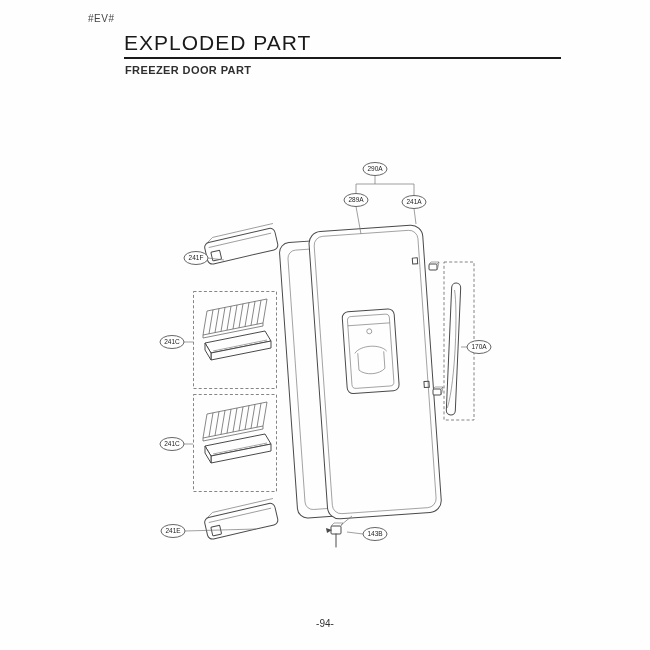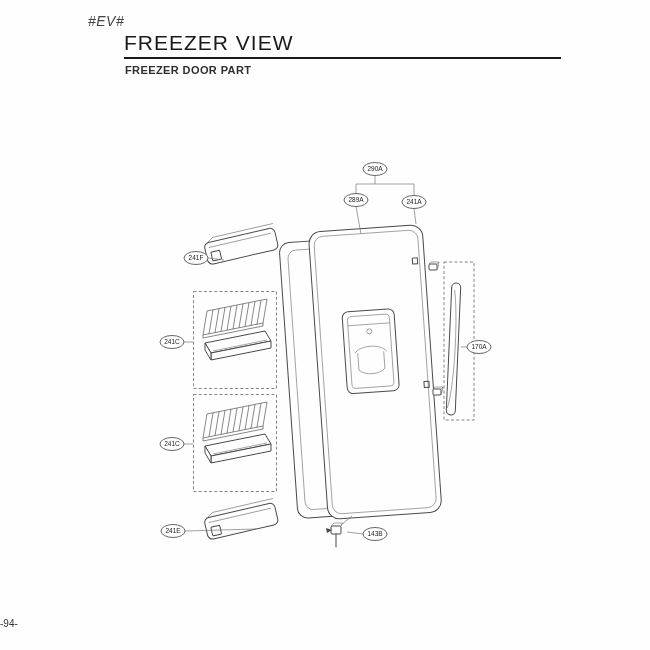--- a/index.html
+++ b/index.html
@@ -1,41 +1,41 @@
 <!DOCTYPE html>
 <html><head>
 <meta charset="utf-8">
 <style>
   html,body{margin:0;padding:0;background:#ffffff;}
   .page{
     position:relative;width:650px;height:650px;background:#fefefe;
     font-family:"Liberation Sans",sans-serif;color:#1c1c1c;overflow:hidden;
   }
-  .doc-code{position:absolute;left:88px;top:13px;font-size:14px;color:#444;letter-spacing:0.5px;font-style:italic;}
+  .doc-code{position:absolute;left:88px;top:13px;font-size:10px;color:#444;letter-spacing:0.5px;}
   .title{position:absolute;left:124px;top:31px;font-size:21px;font-weight:normal;letter-spacing:1px;color:#1a1a1a;}
   .title-rule{position:absolute;left:124px;top:57px;width:437px;height:2px;background:#1a1a1a;}
   .subtitle{position:absolute;left:125px;top:64px;font-size:11px;font-weight:bold;letter-spacing:0.4px;color:#2f2f2f;}
-  .page-number{position:absolute;left:0;top:618px;width:650px;text-align:left;font-size:10px;color:#333;}
+  .page-number{position:absolute;left:0;top:618px;width:650px;text-align:center;font-size:10px;color:#333;}
   svg.diagram{position:absolute;left:0;top:0;}
   .part{fill:none;stroke:#4a4a4a;stroke-width:1;stroke-linejoin:round;stroke-linecap:round;}
   .part-fill{fill:#fefefe;stroke:#4a4a4a;stroke-width:1;stroke-linejoin:round;}
   .thin{fill:none;stroke:#6a6a6a;stroke-width:0.6;}
   .dash{fill:none;stroke:#666;stroke-width:0.8;stroke-dasharray:3 2.2;}
   .leader{fill:none;stroke:#777;stroke-width:0.7;}
   .callout-oval{fill:#fefefe;stroke:#555;stroke-width:0.9;}
   .callout-text{font-family:"Liberation Sans",sans-serif;font-size:6.5px;fill:#222;text-anchor:middle;}
   .wire{fill:none;stroke:#555;stroke-width:0.7;}
 </style>
 </head>
 <body>
 
 <div class="page">
 
   <div class="doc-code">#EV#</div>
-  <div class="title">FREEZER VIEW</div>
+  <div class="title">EXPLODED PART</div>
   <div class="title-rule"></div>
   <div class="subtitle">FREEZER DOOR PART</div>
 
   <svg class="diagram" width="650" height="650" viewBox="0 0 650 650">
 
     <defs>
 
       <g id="basket-unit">
         <rect class="dash" x="0.5" y="0.5" width="83" height="97"></rect>
         <g class="wire">

